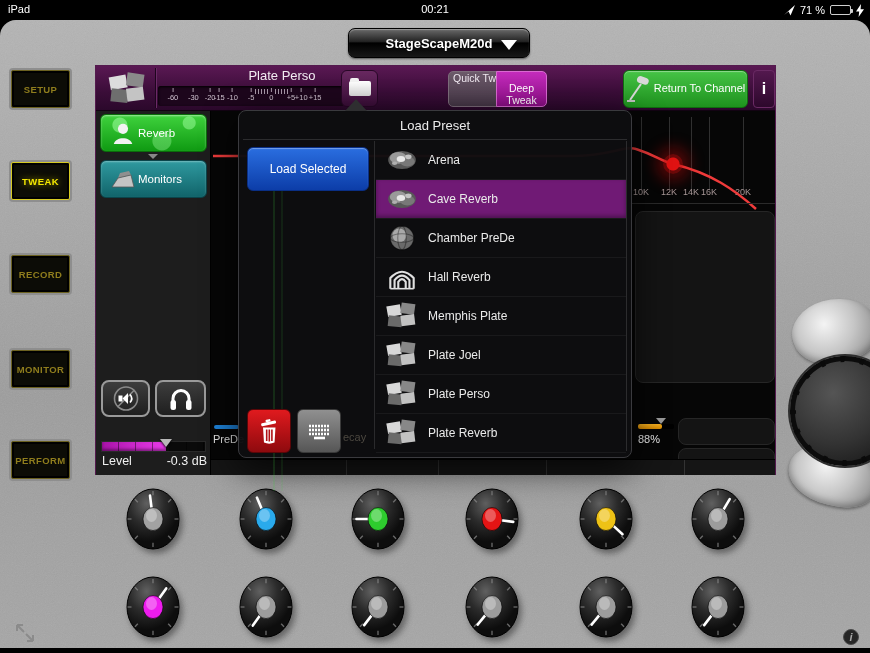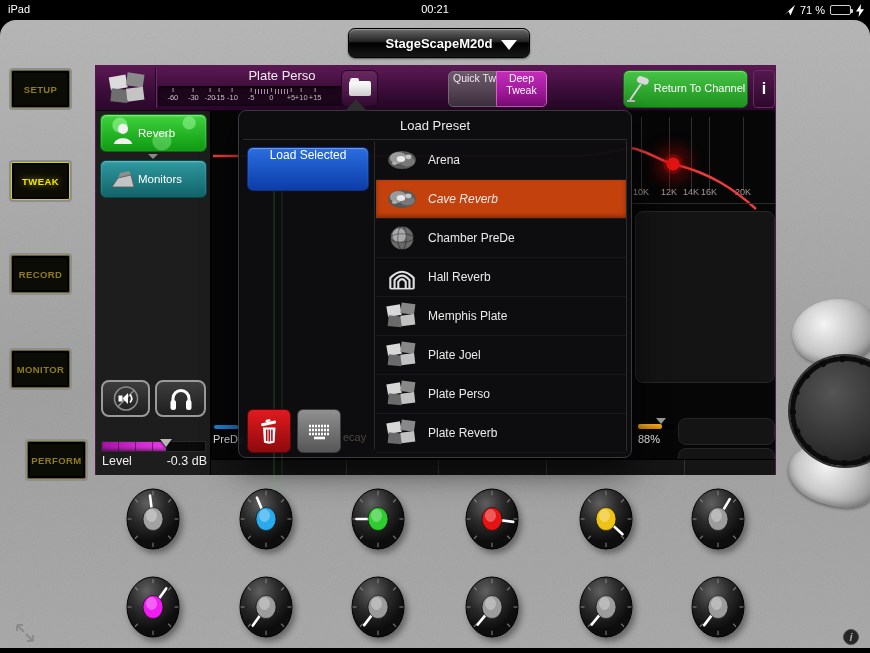--- a/index.html
+++ b/index.html
@@ -34,21 +34,21 @@
   .plates-btn{position:absolute;left:8px;top:4px;width:48px;height:37px;display:flex;align-items:center;justify-content:center;cursor:pointer;}
   .hdr-title{position:absolute;left:62px;top:2px;width:248px;text-align:center;color:#f2ecf2;font-size:13px;}
   .io-scale{position:absolute;left:62px;top:20px;width:186px;height:20px;background:#1d061c;border-radius:3px;box-shadow:inset 0 1px 3px #000;}
   .io-scale .tick{position:absolute;top:2px;transform:translateX(-50%);color:#cfc2cf;font-size:7.5px;text-align:center;}
   .io-scale .tick::before{content:'';display:block;width:1px;height:4px;background:#a898a8;margin:0 auto 1px;}
   .fine-ticks{position:absolute;top:3px;height:5px;width:8%;background:repeating-linear-gradient(90deg,#a898a8 0 1px,transparent 1px 3px);}
   .folder-btn{position:absolute;left:245px;top:4px;width:37px;height:37px;background:linear-gradient(#682860,#3a0d38);border:1px solid #270726;border-radius:6px;display:flex;align-items:center;justify-content:center;cursor:pointer;}
   .folder-shape{position:relative;width:22px;height:15px;background:linear-gradient(#fff,#d8d8d8);border-radius:2px;}
   .folder-shape::before{content:'';position:absolute;left:1px;top:-3px;width:9px;height:4px;background:#f2f2f2;border-radius:2px 2px 0 0;}
   .quick-btn{position:absolute;left:352px;top:5px;width:70px;height:36px;background:linear-gradient(#6c5a6a,#453646);border:1px solid #7c6c7a;border-radius:5px 0 0 5px;color:#f0e8f0;font-size:10.5px;line-height:1.15;display:flex;justify-content:center;text-align:center;cursor:pointer;}
-  .deep-btn{position:absolute;left:400px;top:5px;width:51px;height:36px;background:linear-gradient(#c42cbc,#8c0d86);border:1px solid #d86ad0;border-radius:0 5px 5px 0;color:#fff;font-size:10.5px;line-height:1.15;display:flex;align-items:flex-start;justify-content:center;text-align:center;cursor:pointer;}
+  .deep-btn{position:absolute;left:400px;top:5px;width:51px;height:36px;background:linear-gradient(#c42cbc,#8c0d86);border:1px solid #d86ad0;border-radius:0 5px 5px 0;color:#fff;font-size:10.5px;line-height:1.15;display:flex;align-items:flex-end;justify-content:center;text-align:center;cursor:pointer;}
   .return-btn{position:absolute;left:527px;top:4px;width:125px;height:38px;background:linear-gradient(#46c446,#1e921e);border:1px solid #0e6e0e;border-radius:6px;color:#fff;font-size:11px;line-height:1.2;display:flex;align-items:center;justify-content:center;gap:4px;text-align:center;cursor:pointer;box-shadow:inset 0 1px 1px rgba(255,255,255,.4);}
   .info-btn{position:absolute;left:657px;top:4px;width:22px;height:38px;background:linear-gradient(#53184e,#2d082c);border:1px solid #6a2a64;border-radius:4px;color:#fff;font-family:"DejaVu Serif","Liberation Serif",serif;font-weight:bold;font-size:16px;display:flex;align-items:center;justify-content:center;cursor:pointer;}
 
   
   .fx-col{position:absolute;left:0;top:45px;width:115px;height:364px;background:#1d1d1d;border-right:1px solid #000;}
   .tab-reverb{position:absolute;left:4px;top:3px;width:107px;height:38px;border-radius:6px;border:1px solid #0a6e0a;cursor:pointer;background:radial-gradient(circle at 18% 28%,rgba(160,255,160,.55) 0 7px,transparent 8px),radial-gradient(circle at 58% 72%,rgba(150,245,150,.4) 0 9px,transparent 10px),radial-gradient(circle at 84% 22%,rgba(160,255,160,.5) 0 6px,transparent 7px),linear-gradient(#3fd23d,#0f9a12);display:flex;align-items:center;box-shadow:inset 0 1px 2px rgba(255,255,255,.5);color:#fff;font-size:11.5px;}
   .tab-monitors{position:absolute;left:4px;top:49px;width:107px;height:38px;border-radius:6px;border:1px solid #0a464c;cursor:pointer;background:linear-gradient(#2f9aa0,#11646a);display:flex;align-items:center;box-shadow:inset 0 1px 2px rgba(255,255,255,.35);color:#fff;font-size:11.5px;}
   .tab-icon{width:30px;margin-left:7px;display:flex;justify-content:center;}
   .tab-caret{position:absolute;left:52px;top:43px;width:0;height:0;border-left:5px solid transparent;border-right:5px solid transparent;border-top:5px solid #888;}
   .mon-btn{position:absolute;top:269px;height:37px;background:linear-gradient(#3d3d3d,#1f1f1f);border:2px solid #9a9a9a;border-radius:8px;display:flex;align-items:center;justify-content:center;cursor:pointer;}
@@ -73,24 +73,24 @@
   .predelay-label{position:absolute;left:2px;top:322px;color:#e0e0e0;font-size:11px;}
   .edit-strip{position:absolute;left:0;top:348px;width:564px;height:16px;background:#151515;border-top:1px solid #000;}
   .strip-tick{position:absolute;top:0;width:1px;height:16px;background:#333;}
 
   
   .popup{position:absolute;left:238px;top:110px;width:394px;height:348px;background:rgba(13,13,15,.97);border:1px solid #3a3a3e;border-radius:8px;box-shadow:0 10px 34px rgba(0,0,0,.75);z-index:20;}
   .popup-pointer{position:absolute;left:106px;top:-12px;width:0;height:0;border-left:11px solid transparent;border-right:11px solid transparent;border-bottom:12px solid #2e2e30;}
   .popup-title{position:absolute;left:0;top:7px;width:100%;text-align:center;color:#eaeaea;font-size:13px;}
   .popup-hdiv{position:absolute;left:4px;right:4px;top:28px;height:1px;background:#2c2c2e;}
   .popup-vdiv{position:absolute;left:135px;top:30px;bottom:8px;width:1px;background:#2a2a2c;}
-  .load-btn{position:absolute;left:8px;top:36px;width:122px;height:44px;background:linear-gradient(#2a6ee0,#0c3da8);border:1px solid #0a2f85;border-radius:6px;color:#fff;font-size:12px;display:flex;align-items:flex-start;justify-content:center;cursor:pointer;box-shadow:inset 0 1px 1px rgba(255,255,255,.35);}
+  .load-btn{position:absolute;left:8px;top:36px;width:122px;height:44px;background:linear-gradient(#2a6ee0,#0c3da8);border:1px solid #0a2f85;border-radius:6px;color:#fff;font-size:12px;display:flex;align-items:center;justify-content:center;cursor:pointer;box-shadow:inset 0 1px 1px rgba(255,255,255,.35);}
   .preset-list{position:absolute;left:137px;top:30px;right:4px;bottom:6px;border-right:1px solid #2c2c2e;}
   .preset-item{position:relative;height:39px;display:flex;align-items:center;cursor:pointer;border-bottom:1px solid #19191b;}
-  .preset-item.selected{background:#c2410c;box-shadow:inset 0 -2px 4px rgba(0,0,0,.35);font-style:italic;}
+  .preset-item.selected{background:#701a75;box-shadow:inset 0 -2px 4px rgba(0,0,0,.35);}
   .preset-icon{width:52px;display:flex;justify-content:center;}
   .preset-name{color:#eaeaea;font-size:12px;}
   .trash-btn{position:absolute;left:8px;top:298px;width:44px;height:44px;background:linear-gradient(#e01a1e,#8e0a0e);border:1px solid #5a0608;border-radius:6px;display:flex;align-items:center;justify-content:center;cursor:pointer;}
   .kbd-btn{position:absolute;left:58px;top:298px;width:44px;height:44px;background:linear-gradient(#909090,#565656);border:1px solid #3a3a3a;border-radius:6px;display:flex;align-items:center;justify-content:center;cursor:pointer;}
   .decay-partial{position:absolute;left:104px;top:320px;color:#4c4840;font-size:11px;}
   .green-streaks{position:absolute;left:28px;top:80px;width:22px;height:300px;background:linear-gradient(90deg,transparent 0 6px,rgba(60,200,60,.16) 6px 8px,transparent 8px 14px,rgba(60,200,60,.1) 14px 16px,transparent 16px);pointer-events:none;}
 
   
   .knob{position:absolute;width:54px;height:64px;z-index:5;cursor:pointer;}
   .knob svg{filter:drop-shadow(3px 4px 3px rgba(0,0,0,.4));}
@@ -143,21 +143,21 @@
   </div>
       <div class="side-btn active" style="top: 162px;">
     <span>TWEAK</span>
   </div>
       <div class="side-btn" style="top: 255px;">
     <span>RECORD</span>
   </div>
       <div class="side-btn" style="top: 350px;">
     <span>MONITOR</span>
   </div>
-      <div class="side-btn" style="top: 441px; margin-left: 16px;">
+      <div class="side-btn" style="top: 441px;">
     <span>PERFORM</span>
   </div>
     </div>
 
   <div class="main-panel">
 
     <div class="fx-header">
       <div class="plates-btn">
         <svg width="44" height="34" viewBox="0 0 32 26">
           <rect x="2" y="3" width="13" height="10" fill="#dcdcdc" transform="rotate(-10 8 8)"></rect>

